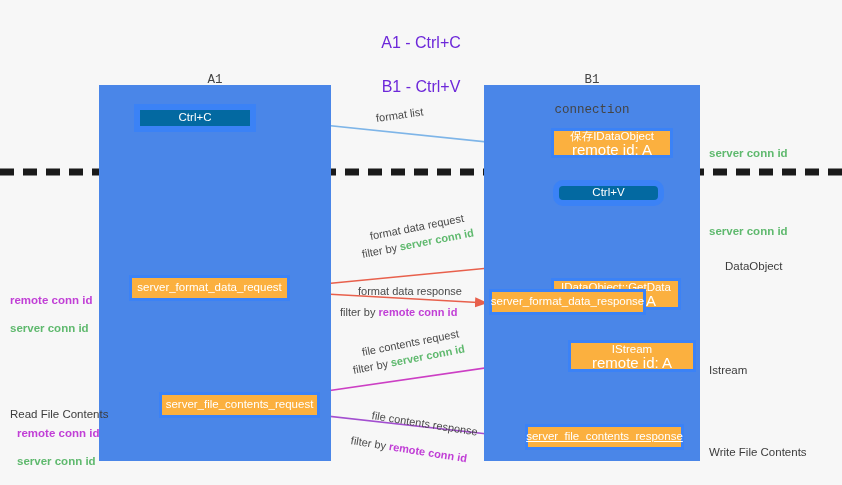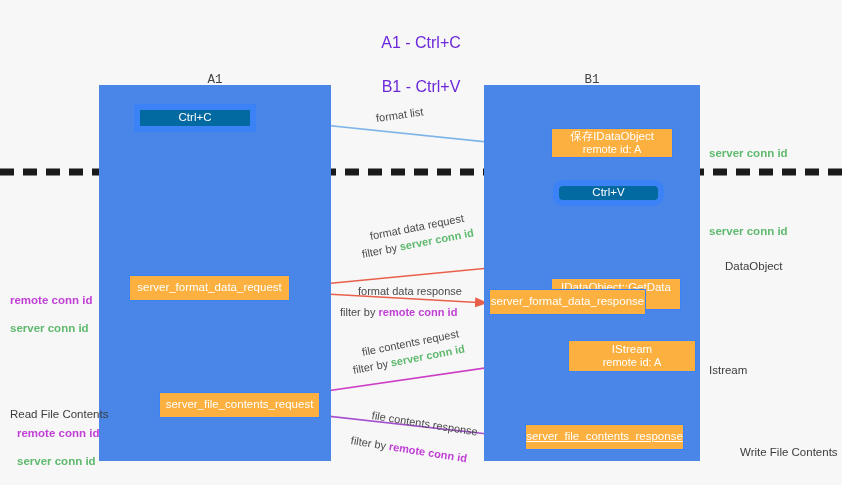--- a/index.html
+++ b/index.html
@@ -55,23 +55,23 @@
     line-height: 13.5px;
     color: #ffffff;
     box-sizing: border-box;
   }
   .node.green {
     background: #0369a1;
     border: 6px solid #3b82f6;
   }
   .node.orange {
     background: #fbb03f;
-    border: 1px solid #3b82f6;
-  }
-  .node .l2 { font-size: 11px; }
+    border: 3px solid #3b82f6;
+  }
+  .node .l2 { font-size: 15px; }
   .side-label {
     position: absolute;
     font-size: 11.5px;
     line-height: 14px;
     white-space: pre-line;
   }
   .lbl-green { color: #5fb96e; font-weight: bold; }
   .lbl-purple { color: #c13fd6; font-weight: bold; }
   .lbl-dark { color: #3c3c3c; }
   .edge-label {
@@ -134,20 +134,21 @@
 
   <div class="lane" style="left:99px; top:85px; width:232px; height:376px;"></div>
   <div class="lane" style="left:484px; top:85px; width:216px; height:376px;"></div>
 
   <div class="lane-title" style="left:99px; top:58px; width:232px;">
     <div>A1</div>
     <div>remote</div>
   </div>
   <div class="lane-title" style="left:484px; top:58px; width:216px;">
     <div>B1</div>
+    <div>connection</div>
   </div>
 
   <div class="node green" style="left:134px; top:104px; width:122px; height:28px;">
     <span>Ctrl+C</span>
   </div>
 
   <div class="node orange" style="left:551px; top:128px; width:122px; height:30px;">
     <span>保存IDataObject</span>
     <span class="l2">remote id: A</span>
   </div>
@@ -219,21 +220,21 @@
   </div>
   <div class="side-label lbl-green" style="left:709px; top:210px;">
     <span>server conn id</span>
   </div>
   <div class="side-label lbl-dark" style="left:709px; top:245px;margin-left:16px;">
     <span>DataObject</span>
   </div>
   <div class="side-label lbl-dark" style="left:709px; top:349px;">
     <span>Istream</span>
   </div>
-  <div class="side-label lbl-dark" style="left:740px; top:431px;">
+  <div class="side-label lbl-dark" style="left:709px; top:431px;">
     <span>Write File Contents</span>
   </div>
 
   <div class="side-label" style="left:10px; top:279px;">
     <div class="lbl-purple">remote conn id</div>
     <div class="lbl-green">server conn id</div>
   </div>
 
   <div class="side-label lbl-dark" style="left:10px; top:393px;">
     <span>Read File Contents</span>

